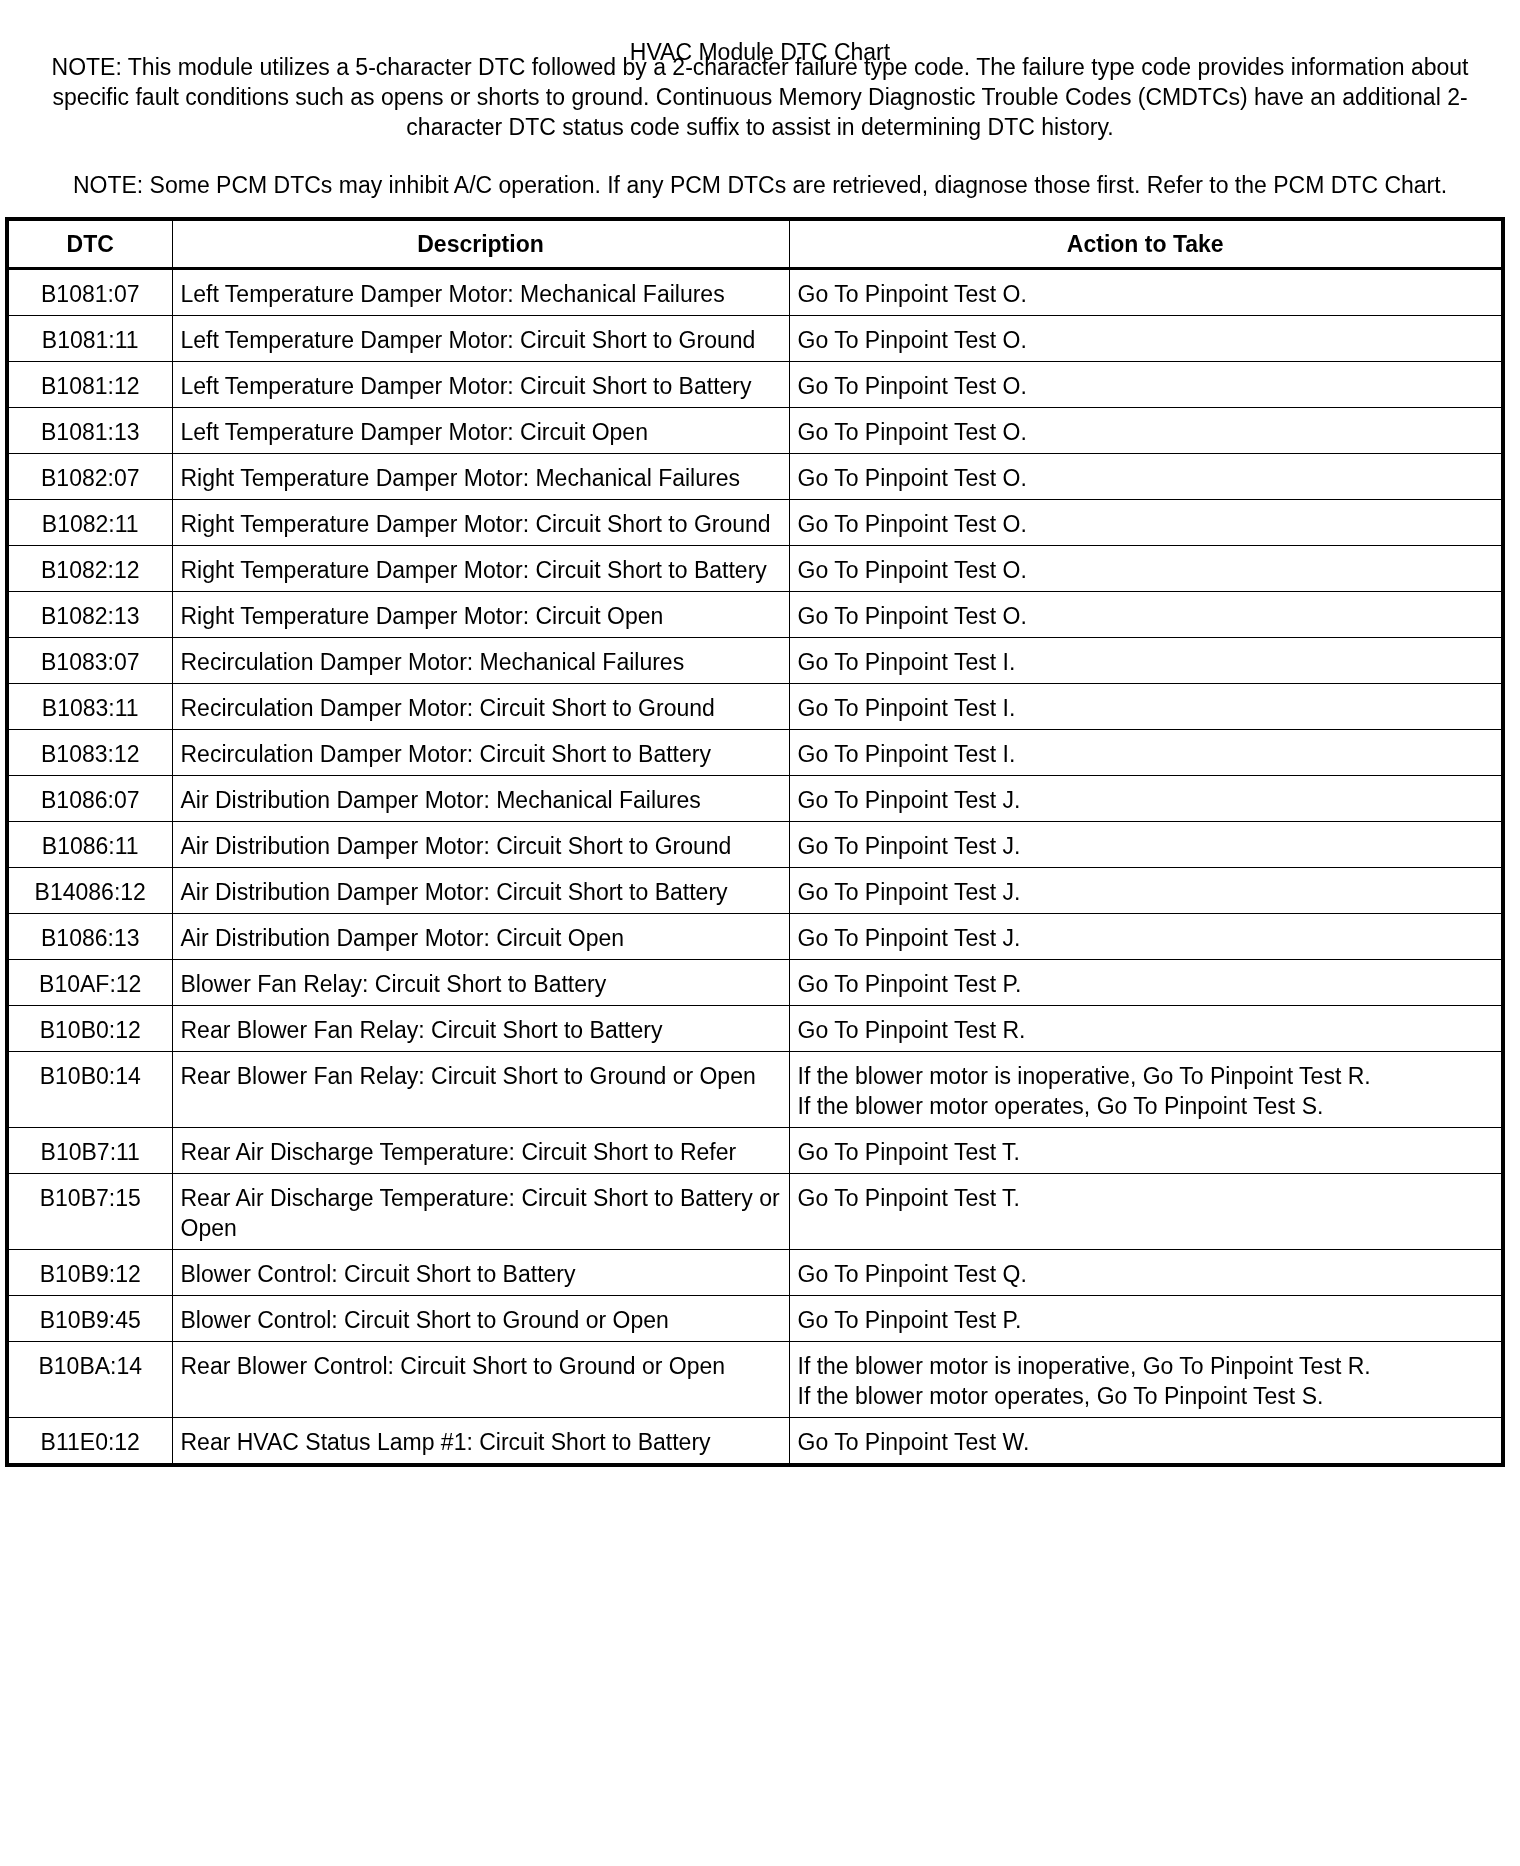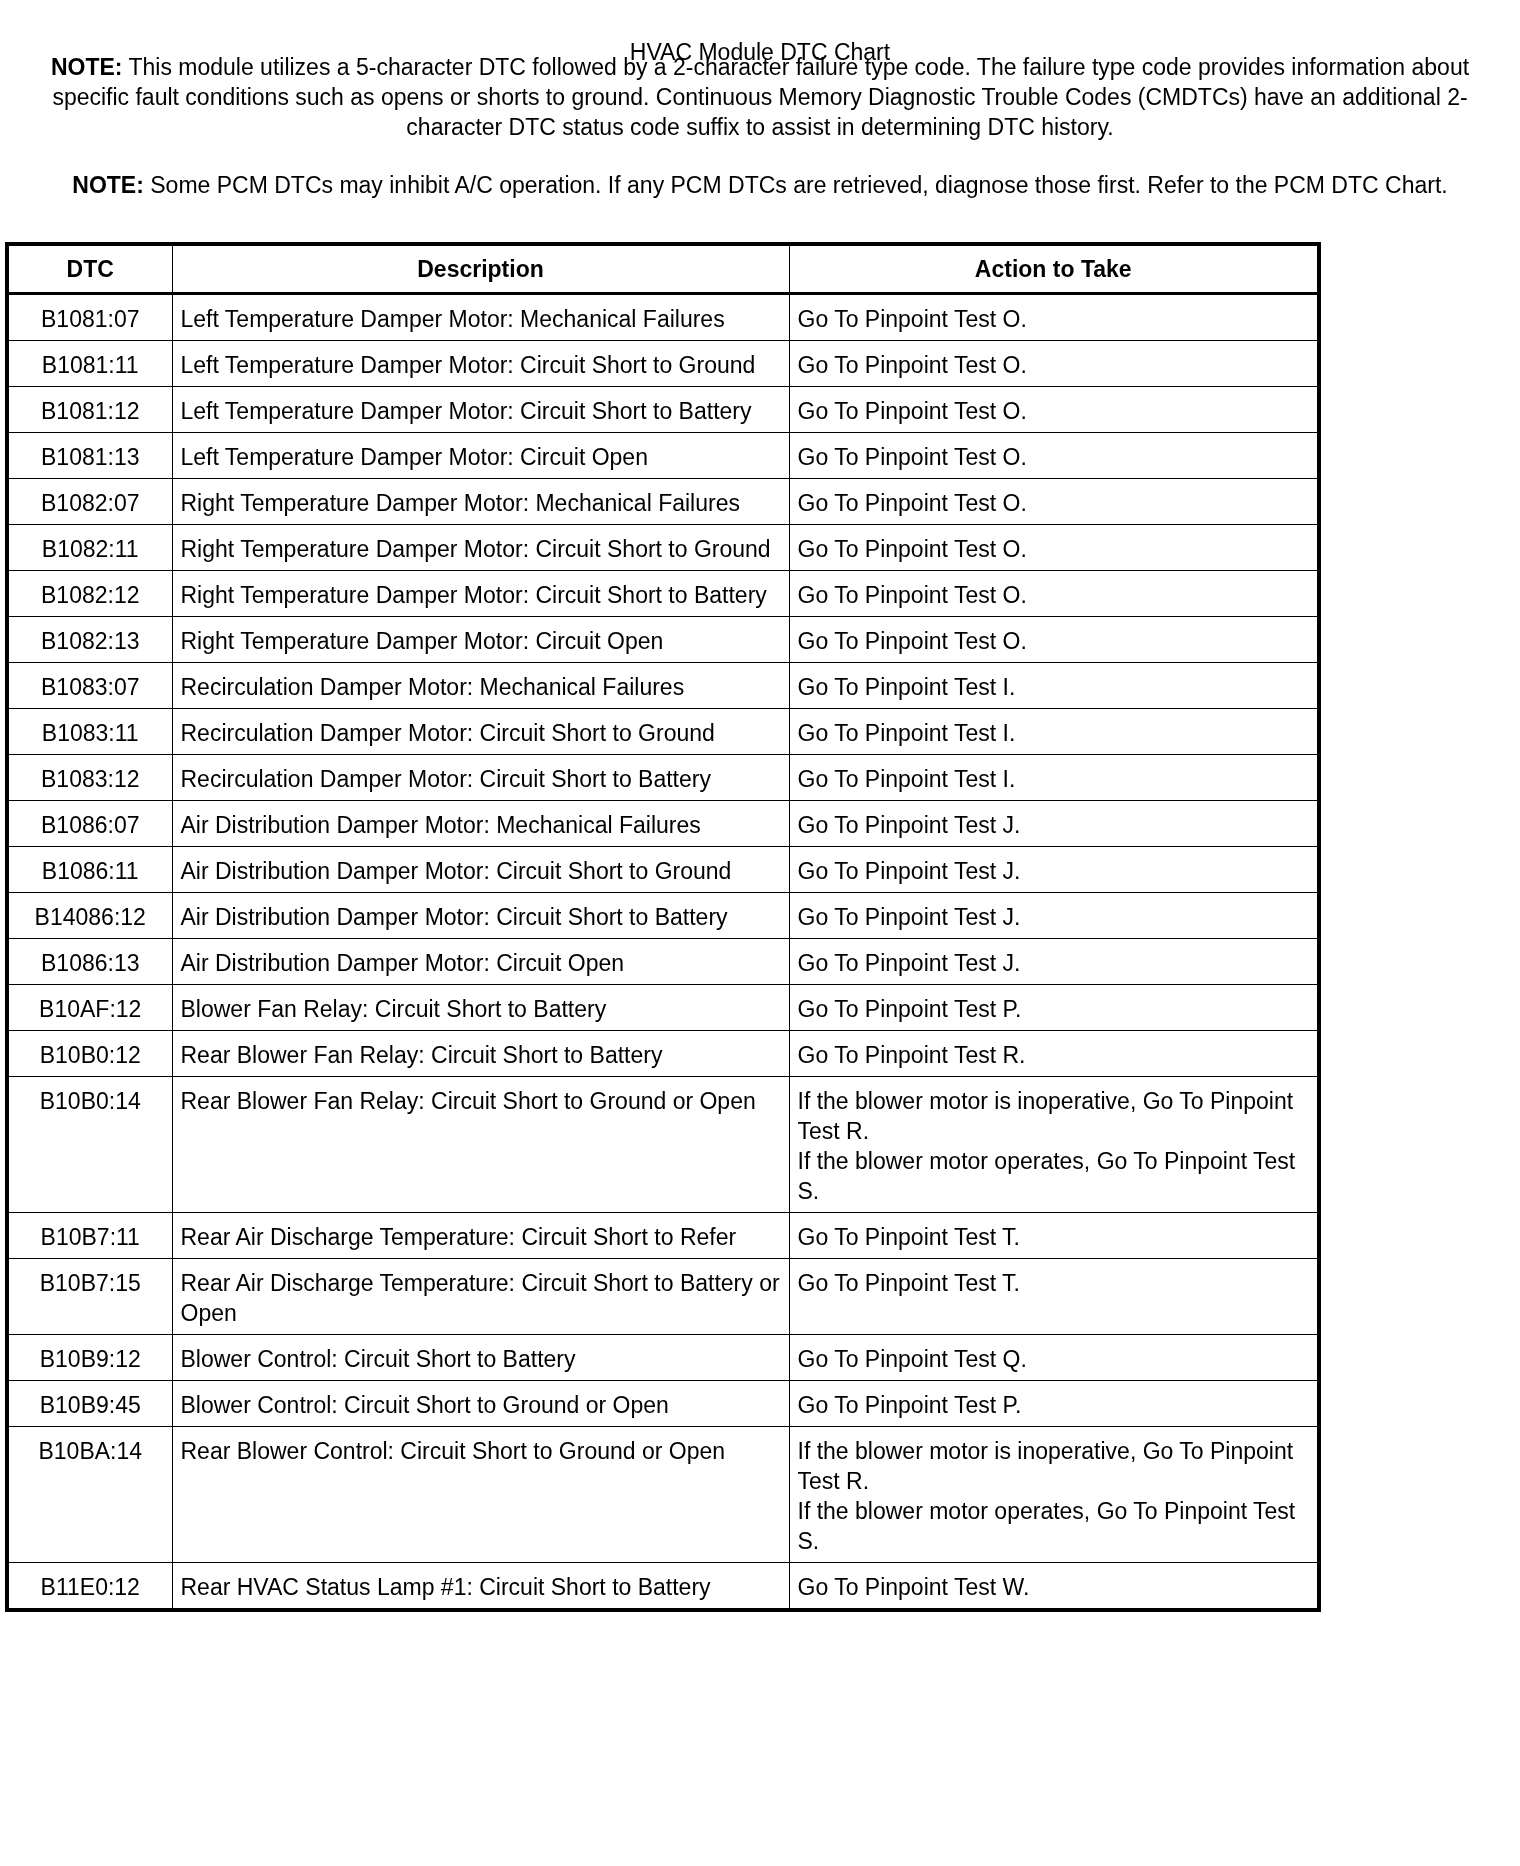--- a/index.html
+++ b/index.html
@@ -13,25 +13,25 @@
     text-align: center; font-size: 23px; line-height: 28px; margin-top: 36px;
   }
   .note1 {
     position: absolute; top: 52px; left: 14px; width: 1492px;
     text-align: center; font-size: 23px; line-height: 30px;
   }
   .note2 {
     position: absolute; top: 170px; left: 0; width: 1520px;
     text-align: center; font-size: 23px; line-height: 30px; white-space: nowrap;
   }
-  .note-label { font-weight: bold; }
+  .note-label { font-weight: normal; }
   table.dtc {
-    position: absolute; top: 217px; left: 5px; width: 1316px;
+    position: absolute; top: 217px; left: 5px; width: 1500px;
     border-collapse: collapse; border: 4px solid #000;
-    table-layout: fixed; font-size: 23px; margin-top: 25px;
+    table-layout: fixed; font-size: 23px;
   }
   table.dtc th, table.dtc td {
     border: 1.5px solid #000; vertical-align: top;
     padding: 9px 8px 6px 8px; line-height: 30px;
   }
   table.dtc th { font-weight: bold; text-align: center; height: 26px; padding-top: 8px; padding-bottom: 8px; }
   table.dtc tr.thick-top td { border-top: 3px solid #000; }
   col.c1 { width: 165px; }
   col.c2 { width: 617px; }
   td.dtc-code { text-align: center; padding-left: 2px; padding-right: 2px; }

